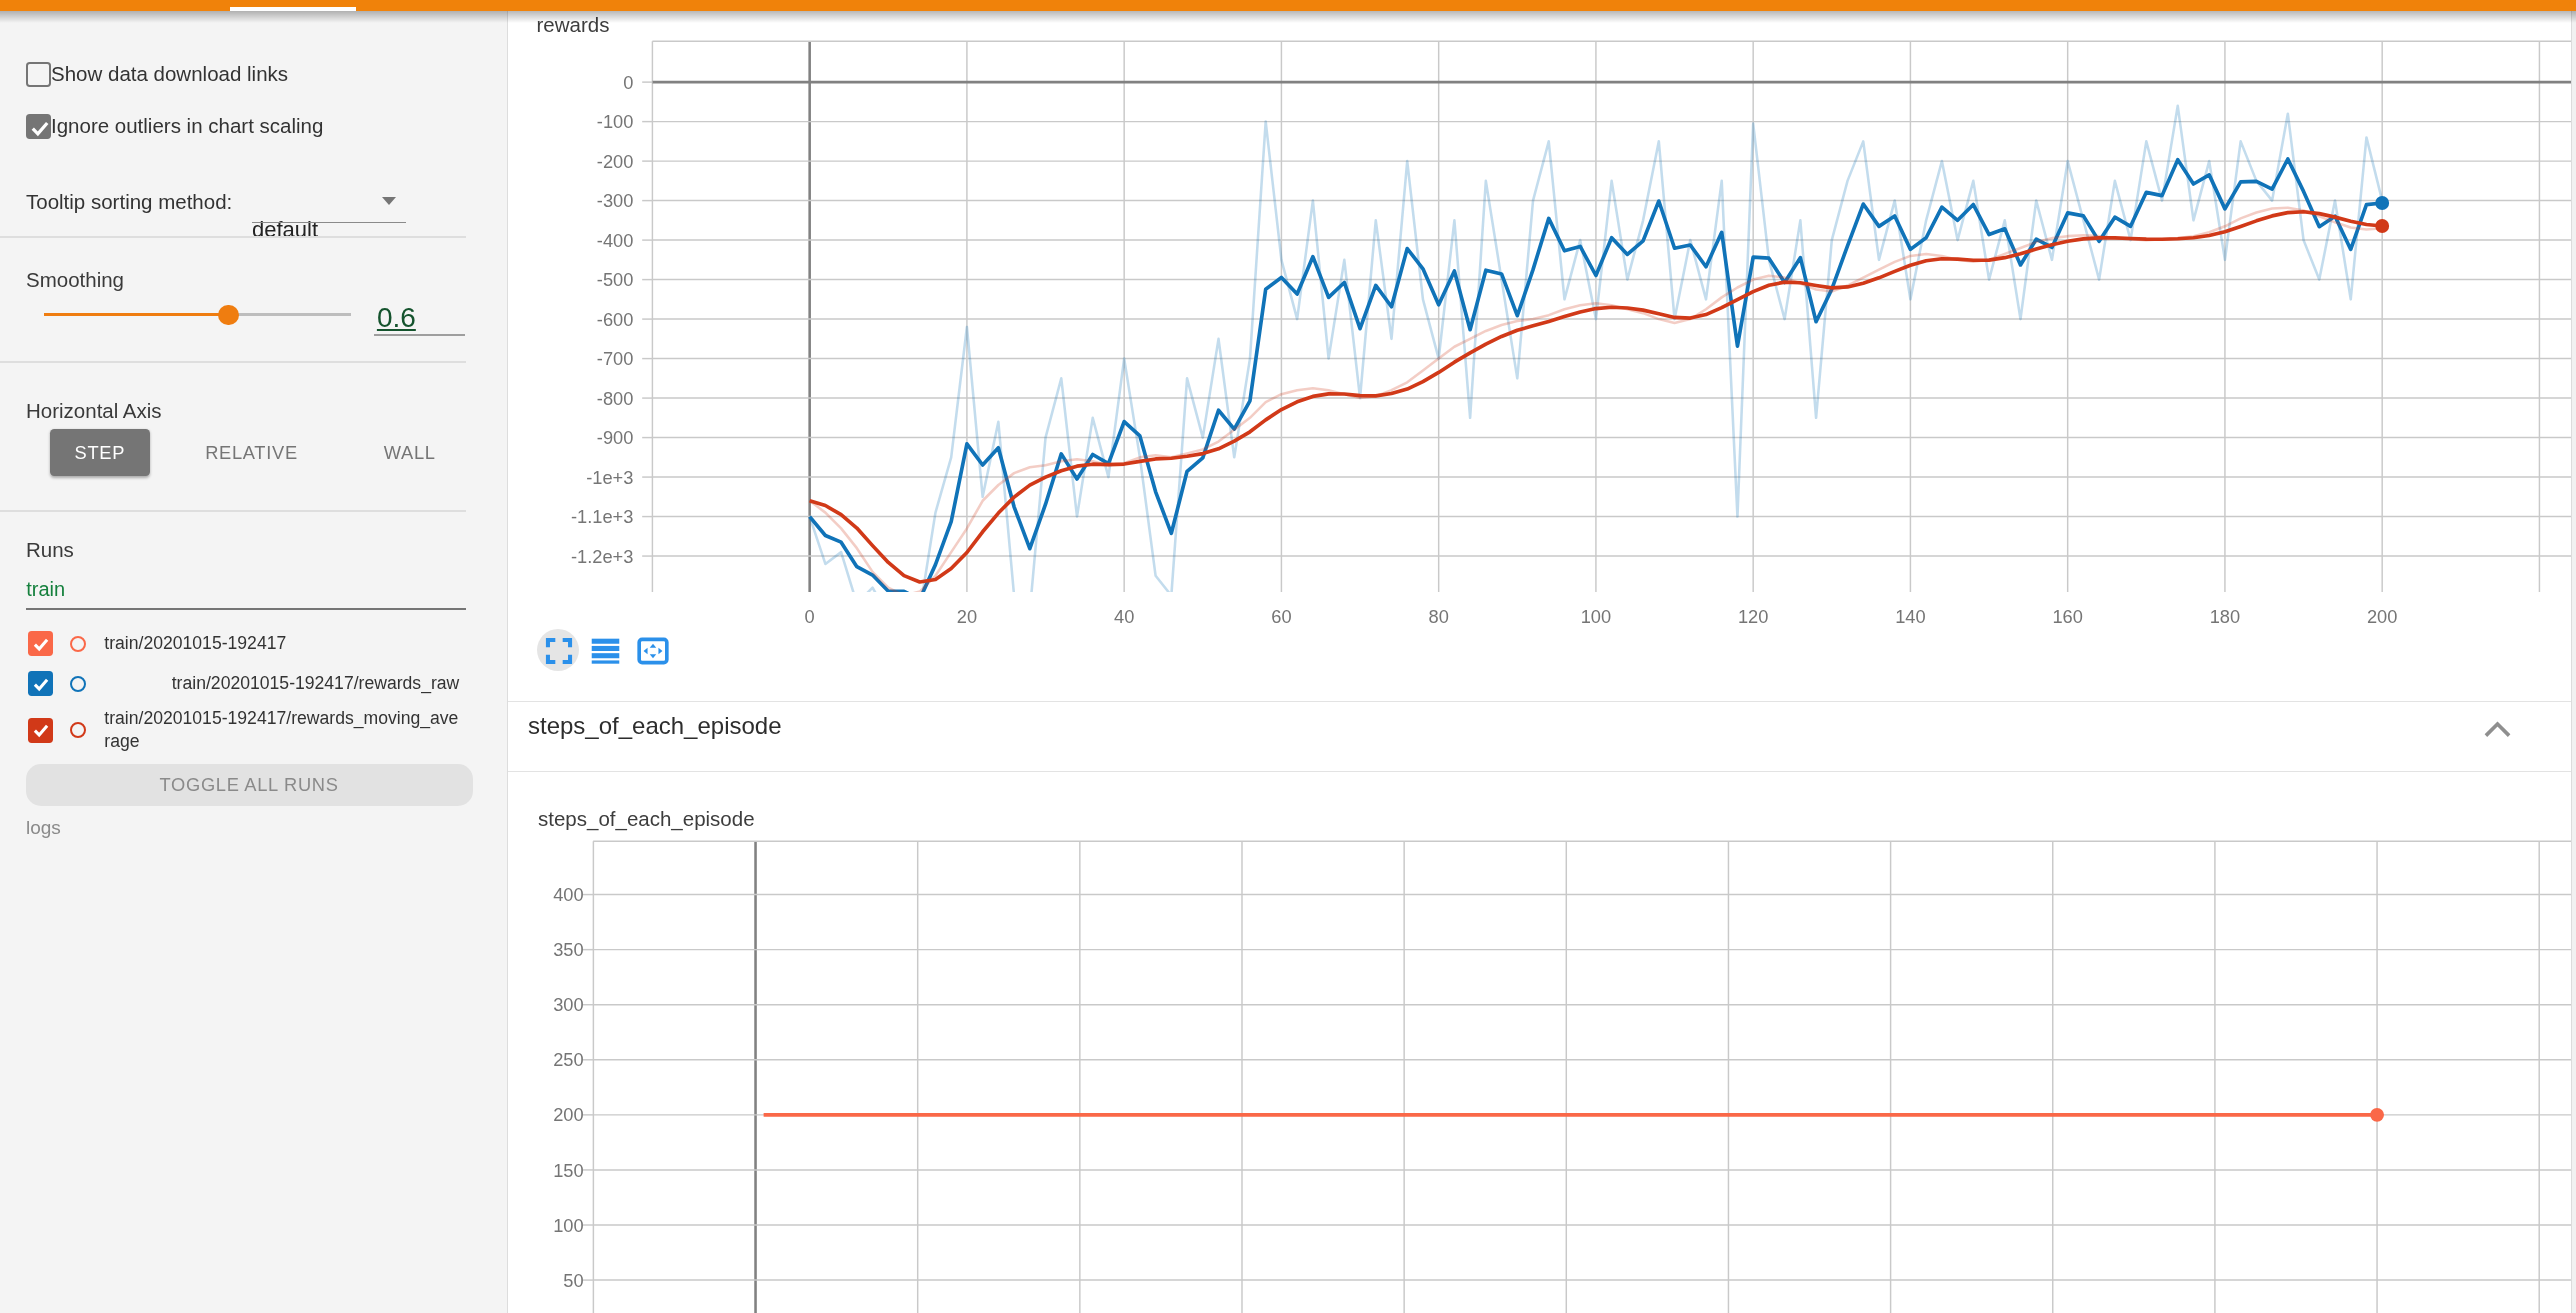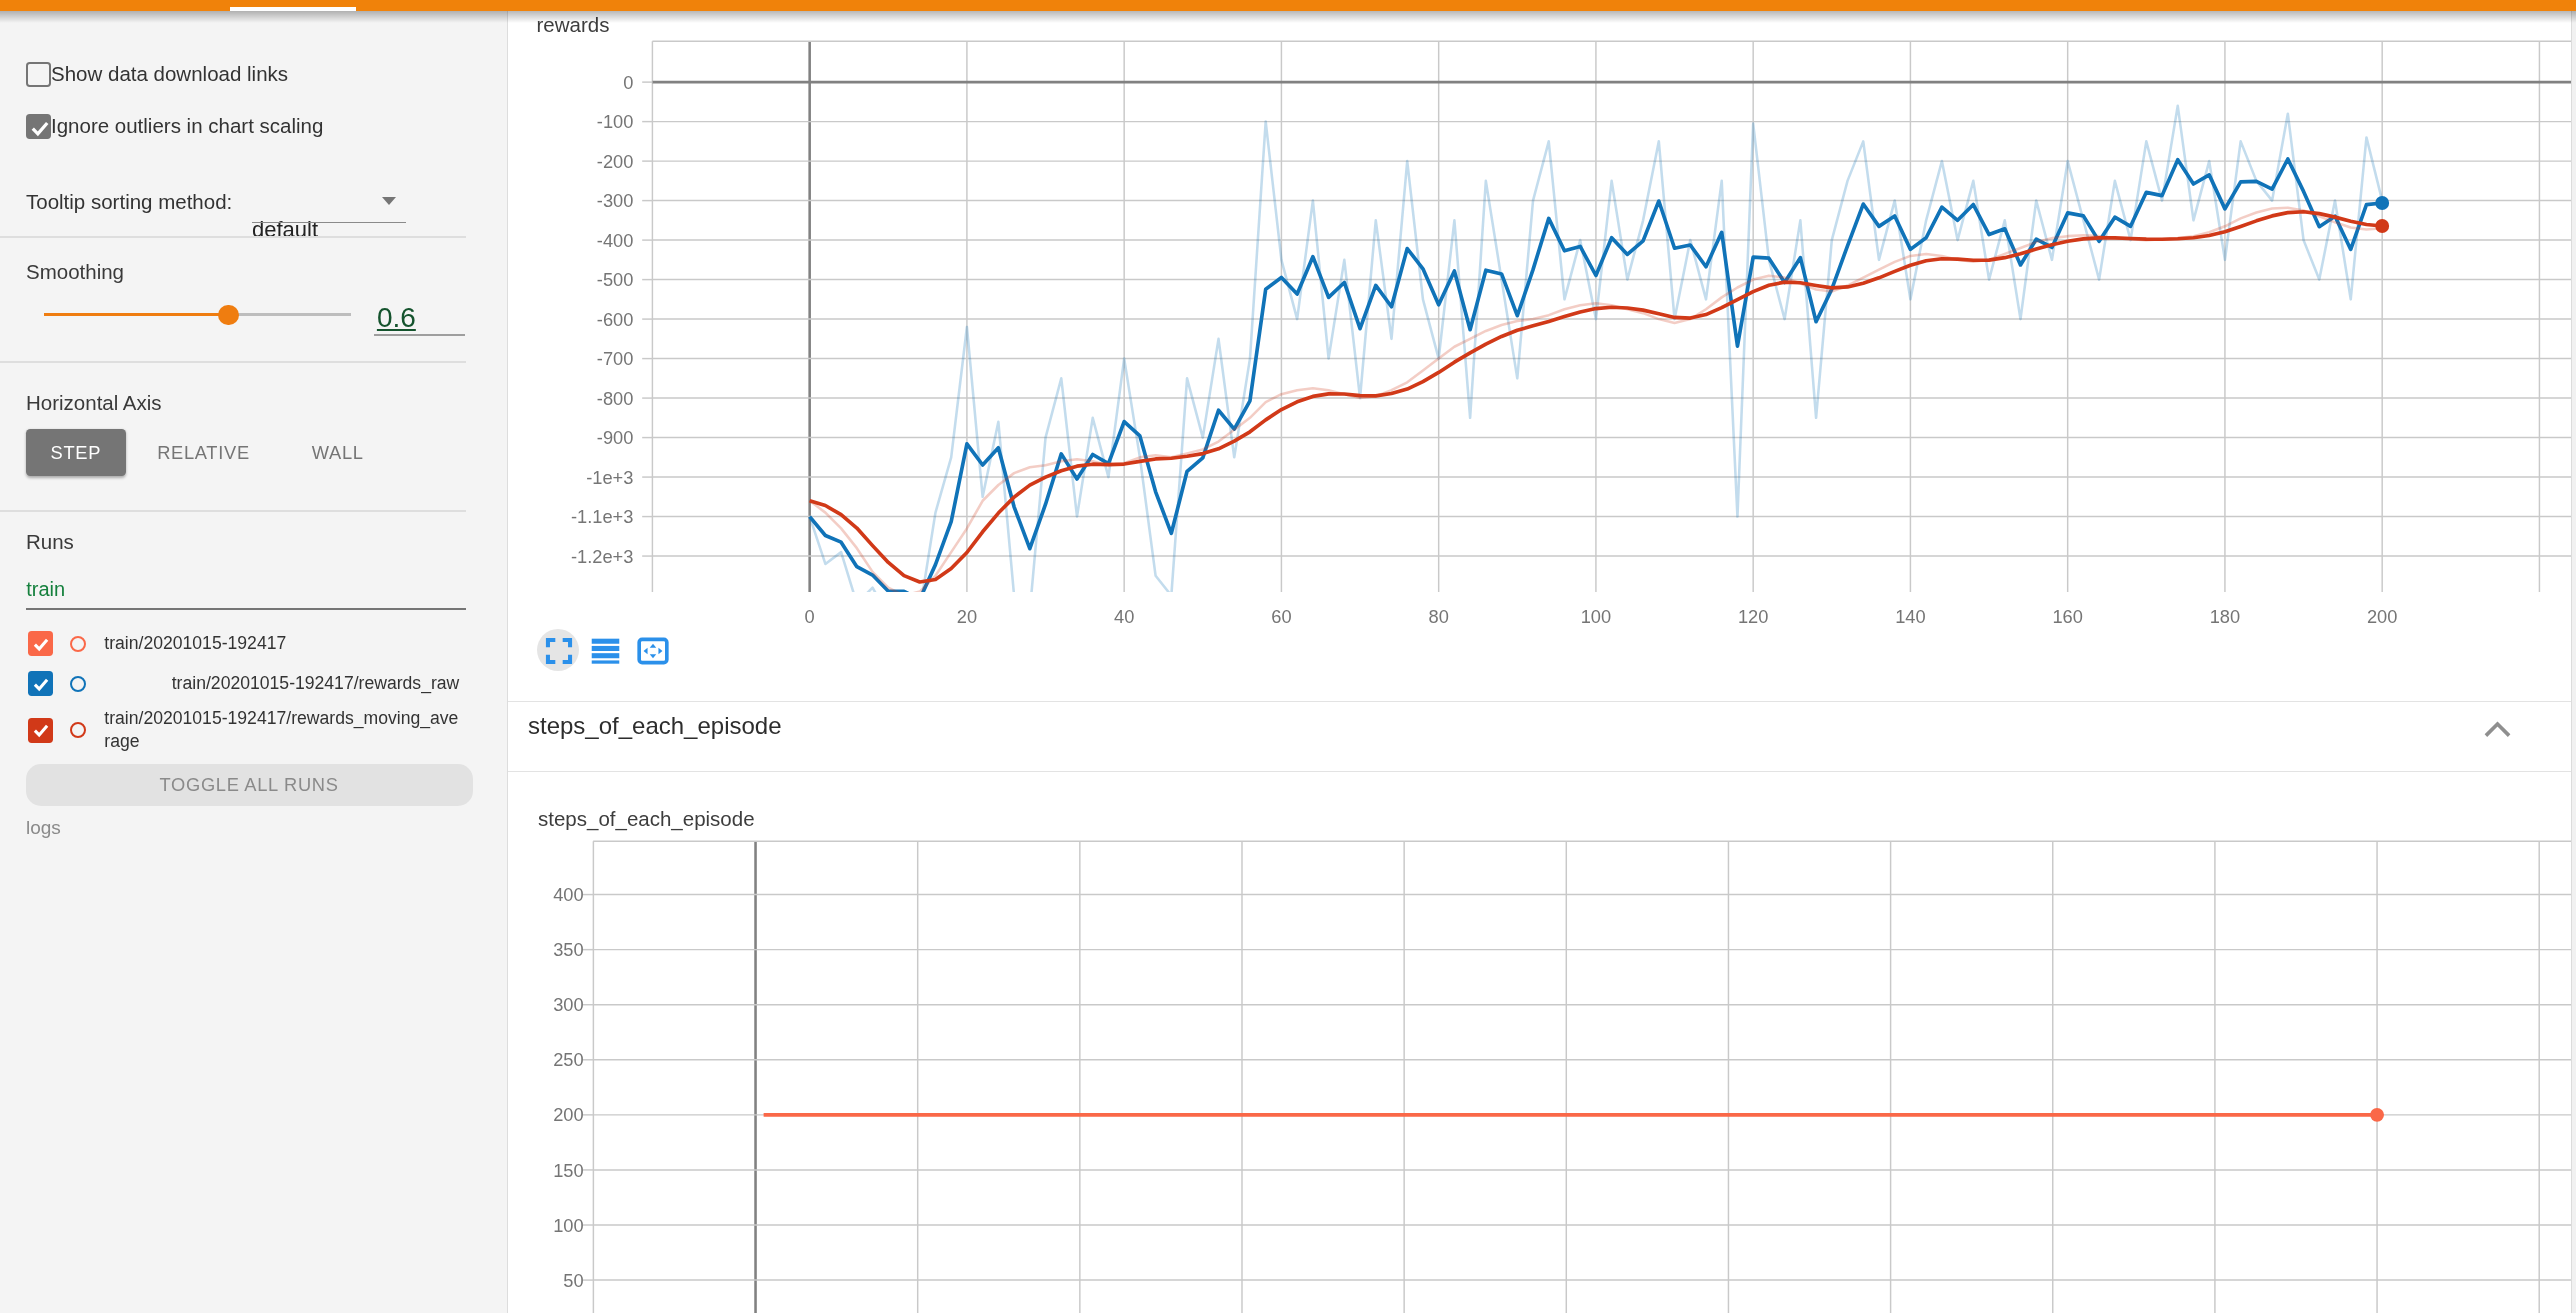--- a/index.html
+++ b/index.html
@@ -10,21 +10,21 @@
   
   #appbar { position:absolute; left:0; top:0; width:2576px; height:11px; z-index:40; }
   #tab-indicator { position:absolute; left:230px; top:6.6px; width:126px; height:4.4px; background:#fff; }
   #appbar-shadow { position:absolute; left:0; top:11px; width:2576px; height:11.7px; z-index:39;
     background:linear-gradient(to bottom, rgba(0,0,0,0.28), rgba(0,0,0,0)); pointer-events:none; }
 
   
   #sidebar { position:absolute; left:0; top:11px; width:508px; height:1303px;
     background:#f4f4f4; border-right:0.7px solid #ddd; z-index:10; color:#3a3a3a; }
   .divider { position:absolute; left:0; width:466px; height:1.5px; background:#dedede; }
-  .side-label { position:absolute; left:26px; font-size:20.5px; color:#3a3a3a; }
+  .side-label { position:absolute; left:26px; font-size:20.5px; color:#3a3a3a;margin-top:8px; }
 
   .opt-row { position:absolute; left:26px; display:flex; align-items:center; height:26px; }
   .cbox { width:25px; height:25px; border-radius:3.7px; border:2.9px solid #757575; background:transparent;
           flex-shrink:0; position:relative; }
   .cbox.checked { background:#757575; border-color:#757575; }
   .cbox svg { position:absolute; left:-0.7px; top:-0.7px; }
   .opt-row .lbl { margin-left:0; font-size:20.5px; color:#333; white-space:nowrap; }
 
   #tooltip-row { position:absolute; left:26px; top:176px; height:29px; }
   #tooltip-label { font-size:20.5px; color:#333; position:absolute; left:0; top:2.9px; white-space:nowrap; }
@@ -40,21 +40,21 @@
   #slider-fill  { position:absolute; left:0; top:10.2px; height:2.9px; background:#ef7d10; }
   #slider-handle{ position:absolute; top:1.5px; width:20.5px; height:20.5px; border-radius:50%; background:#ef7d10; }
   #smoothing-value { position:absolute; left:374px; top:291px; width:91px; }
   #smoothing-value .val { font-size:28px; color:#14532d; padding-left:2.9px;text-decoration:underline; }
   #smoothing-value .ul { position:absolute; left:0; top:32px; width:91px; height:1.5px; background:#9e9e9e; }
 
   #haxis-label { top:380px; }
   #haxis-group { position:absolute; left:25.6px; top:418px; height:47px; display:flex; align-items:center; }
   .haxis-btn { font-size:18.3px; letter-spacing:0.7px; color:#757575; background:transparent; border:none;
      height:47px; padding:0 31px; display:flex; align-items:center; justify-content:center;
-     font-family:"Liberation Sans",sans-serif; }
+     font-family:"Liberation Sans",sans-serif;margin-left:24px; }
   .haxis-btn.selected { background:#757575; color:#fff; border-radius:4.4px;
      box-shadow:0 1.5px 2.9px rgba(0,0,0,0.3); padding:0 25px; }
 
   #runs-label { top:519px; }
   #run-filter { position:absolute; left:25.6px; top:563px; width:440px; height:35px; }
   #run-filter .txt { font-size:20px; color:#15803d; position:absolute; left:0.7px; top:4.4px; }
   #run-filter .ul { position:absolute; left:0; top:34px; width:440px; height:1.5px; background:#757575; }
 
   .run-row { position:absolute; left:28px; display:flex; align-items:center; }
   .run-cb { width:25px; height:25px; border-radius:3.7px; flex-shrink:0; position:relative; }

